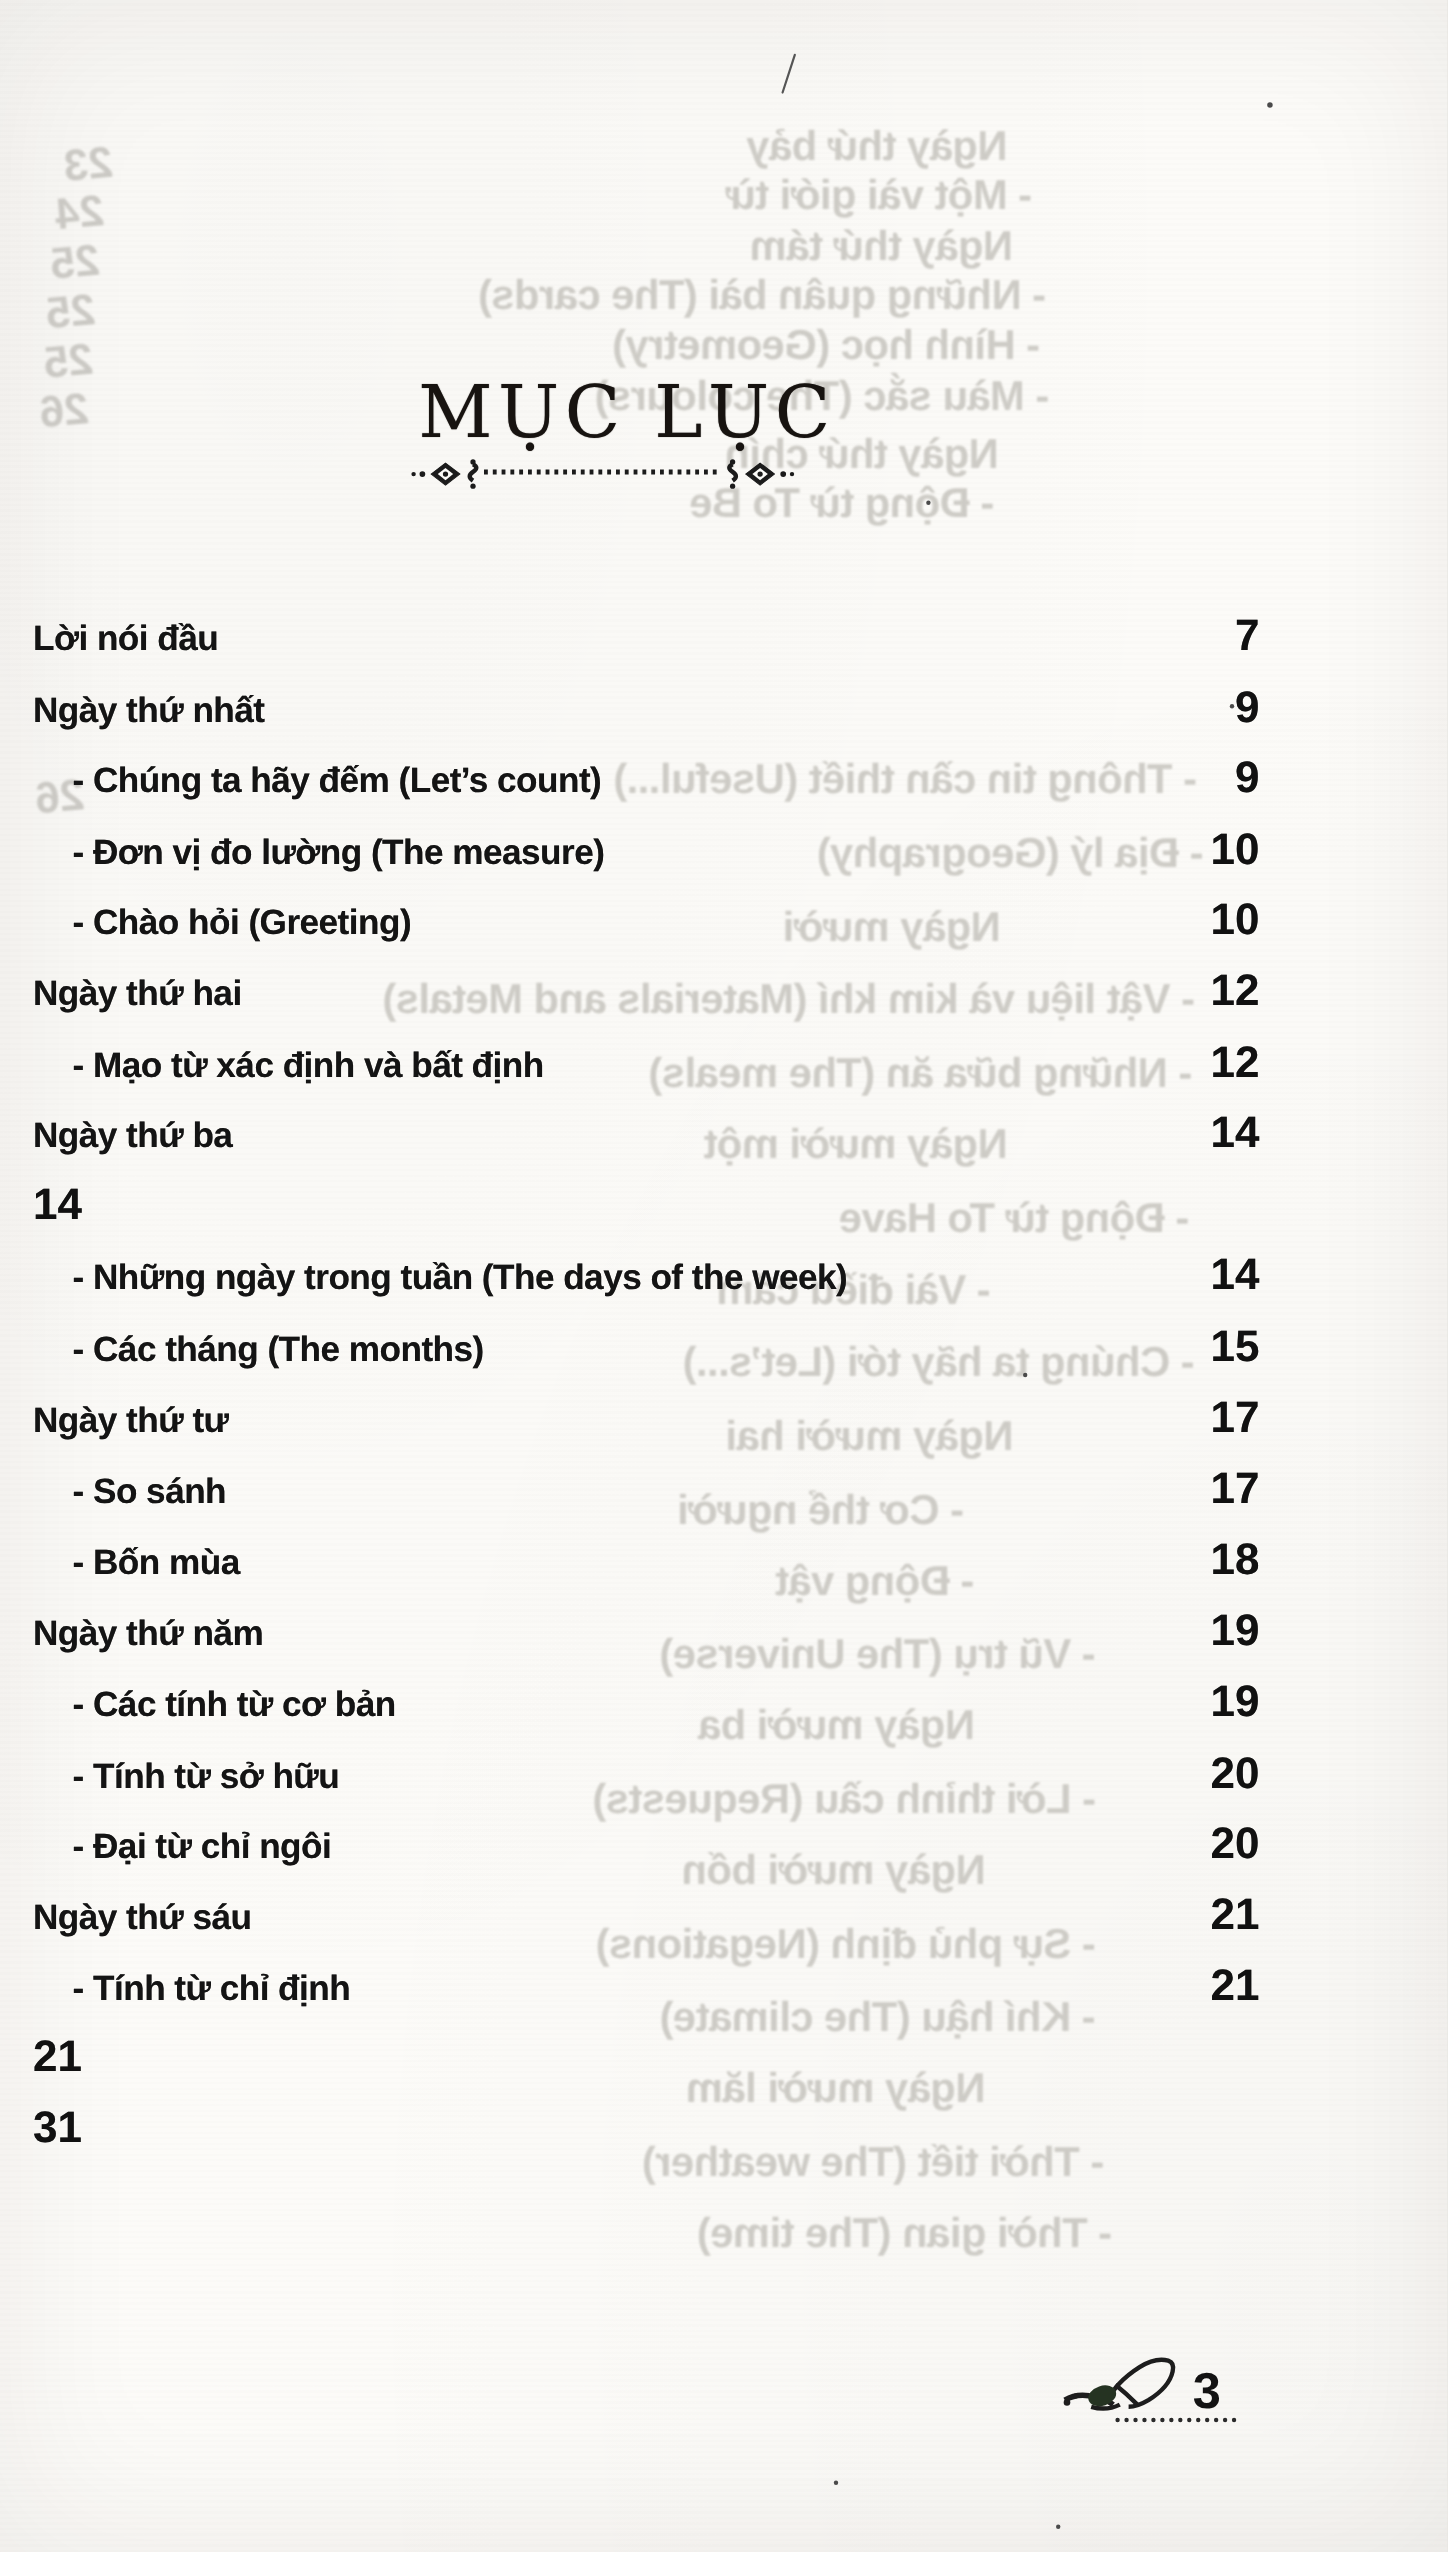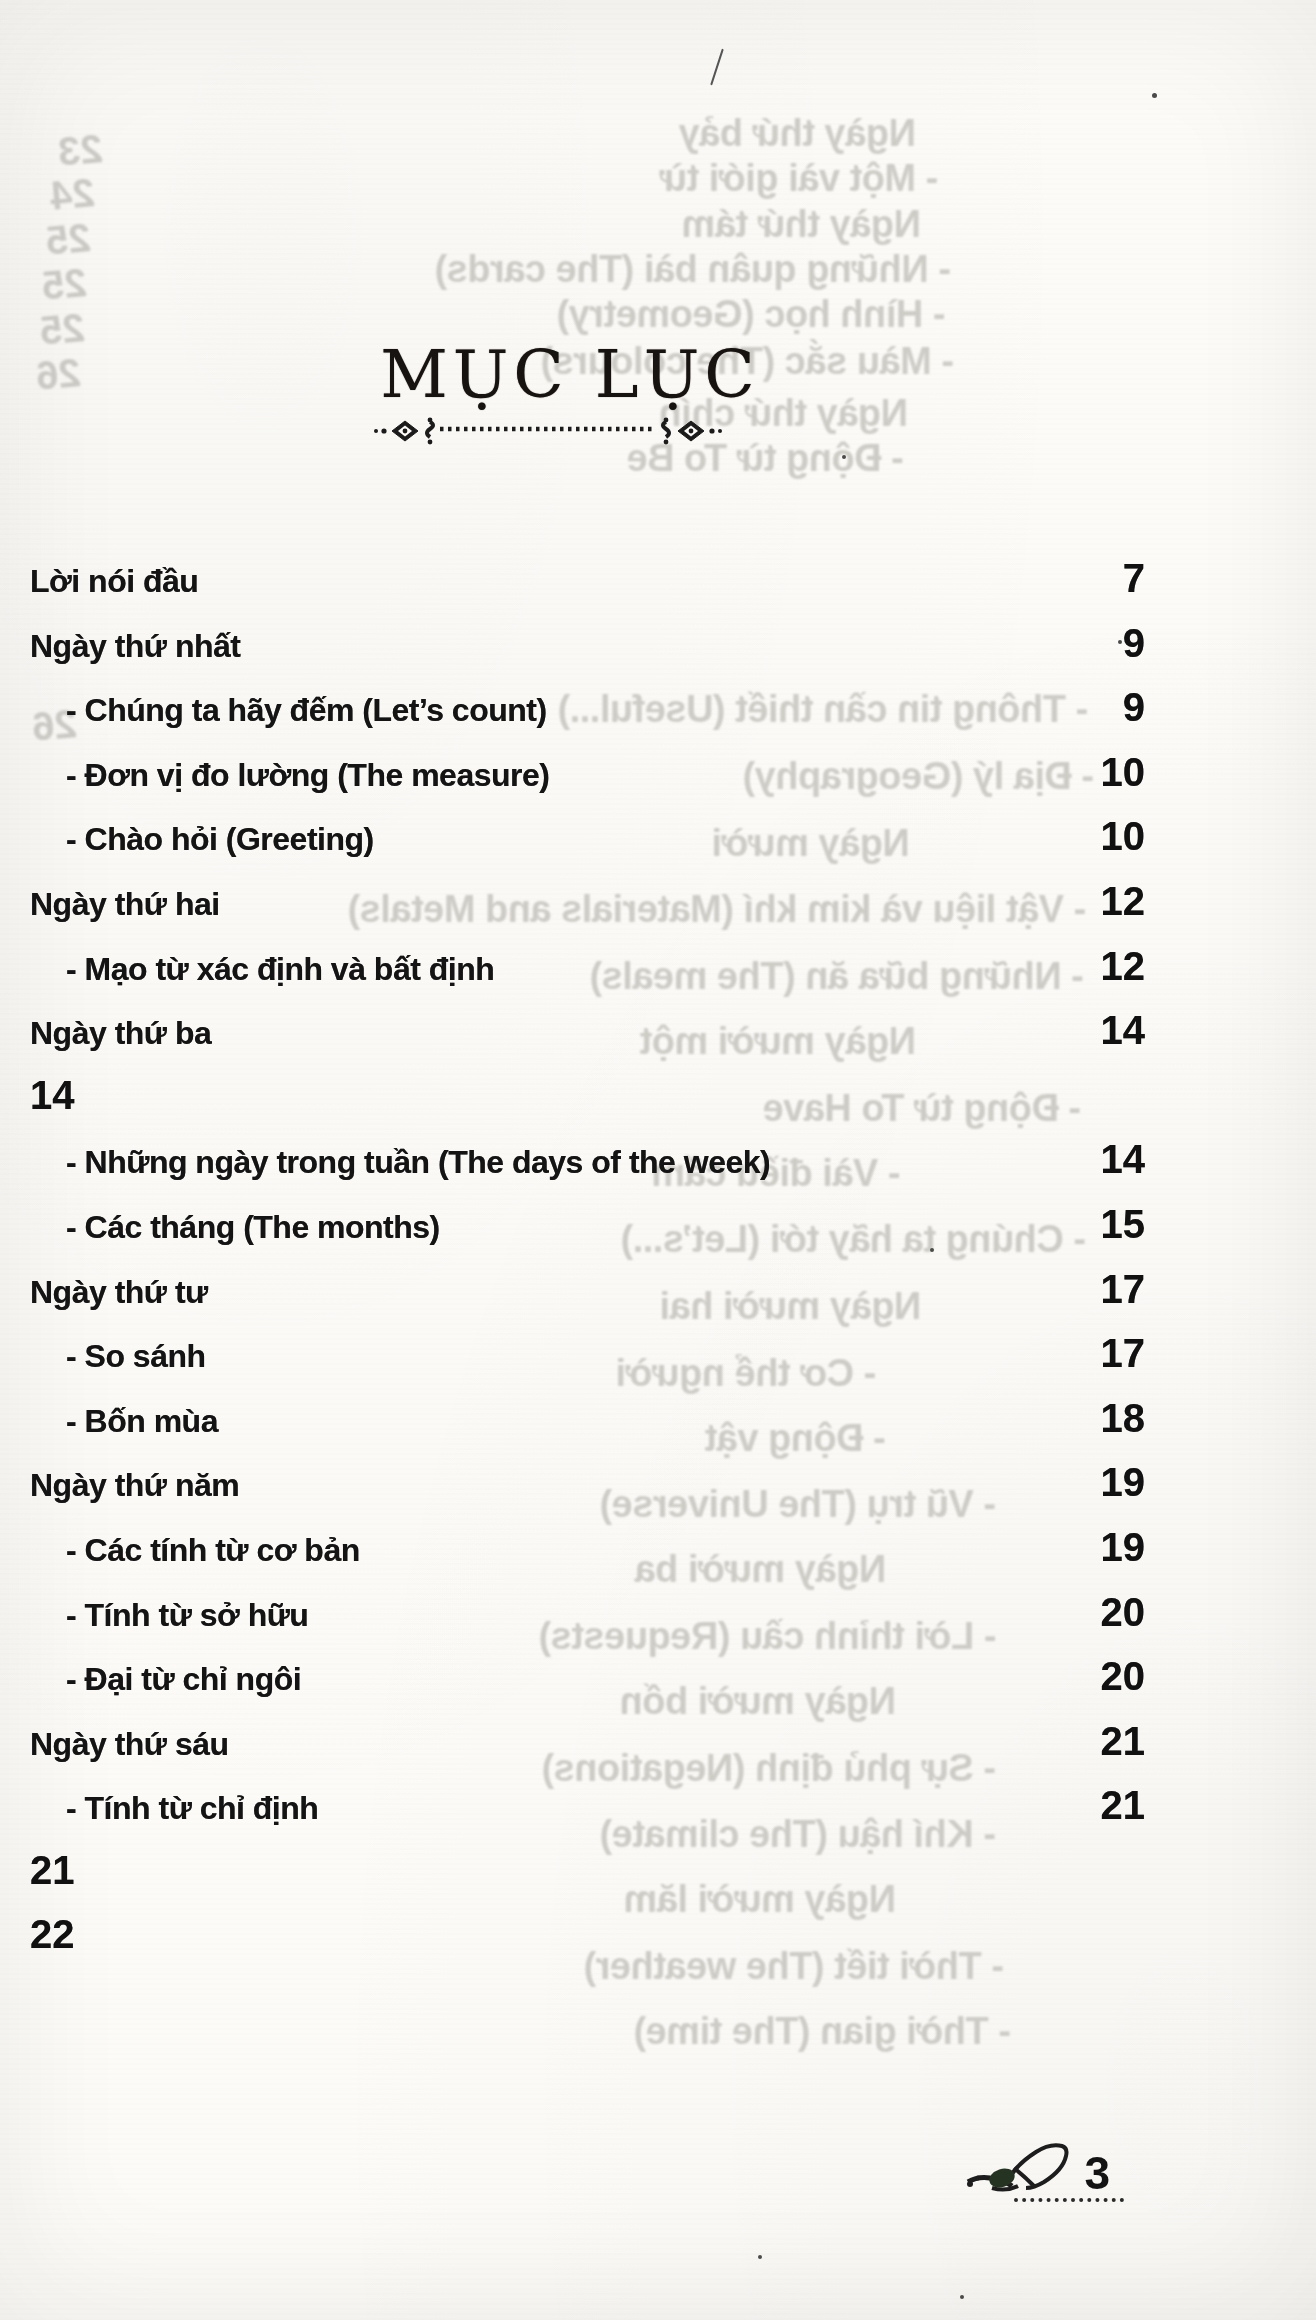--- a/index.html
+++ b/index.html
@@ -247,21 +247,21 @@
         <span class="toc-page">21</span>
       </div>
       <div class="toc-row lvl1">
         <span class="toc-label">- Tính từ chỉ định</span>
         <span class="toc-page">21</span>
       </div>
       <div class="toc-row lvl1">
         <span class="toc-page">21</span>
       </div>
       <div class="toc-row lvl1">
-        <span class="toc-page">22</span>
+        <span class="toc-page">31</span>
       </div>
     </section>
 
   <div class="footer">
     <svg class="footer-ornament" width="120" height="64" viewBox="0 0 120 64">
       <g stroke="#1d1d1d" fill="none">
         <path d="M6 44 q10 -6 22 -4 q14 2 22 8" stroke-width="5"></path>
         <path d="M30 50 q14 4 26 -2" stroke-width="4"></path>
         <path d="M44 46 q8 -18 30 -32 q14 -9 26 -6 q6 2 4 10 q-3 14 -22 26 q-10 6 -18 6" stroke-width="4"></path>
         <path d="M52 30 q10 8 20 18" stroke-width="4"></path>

